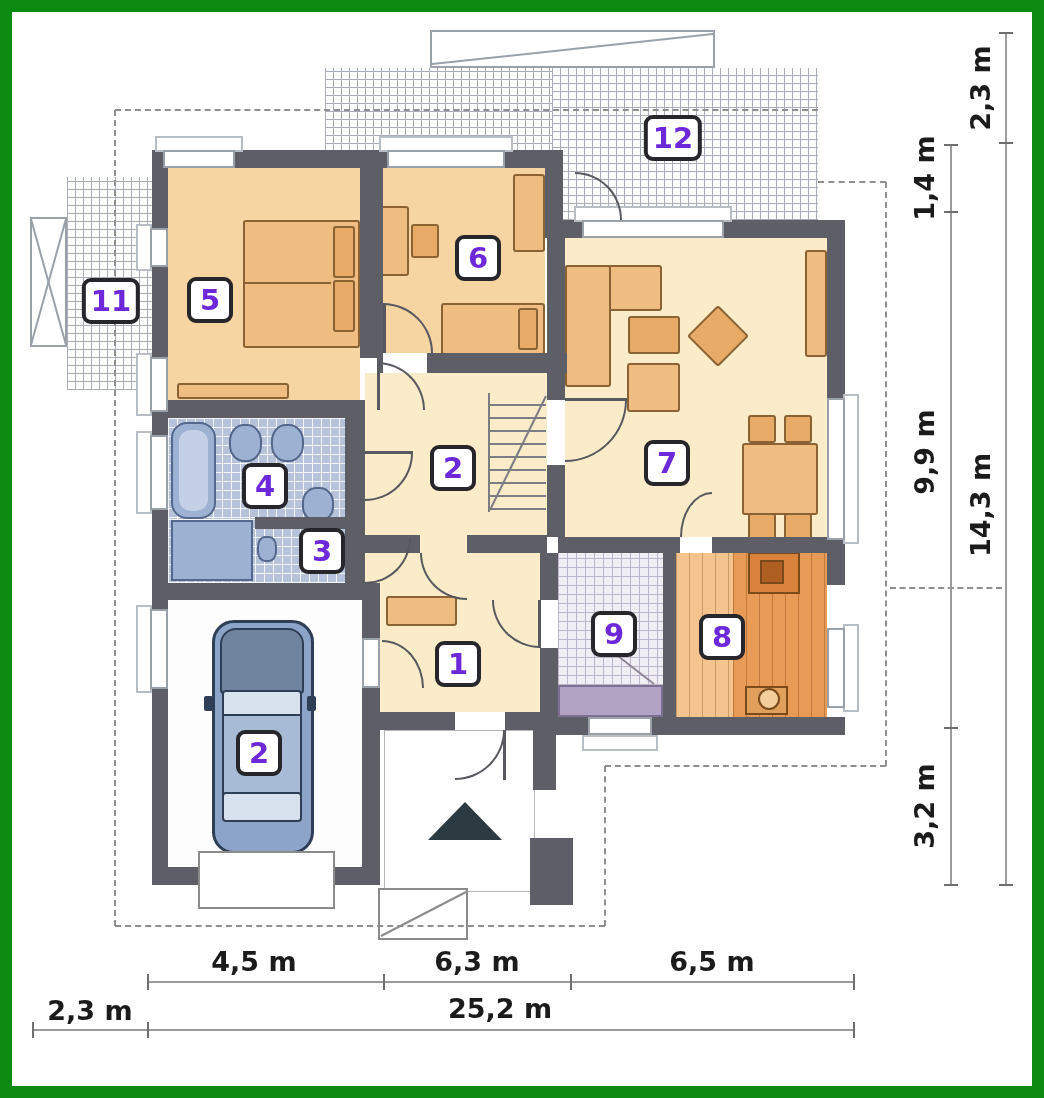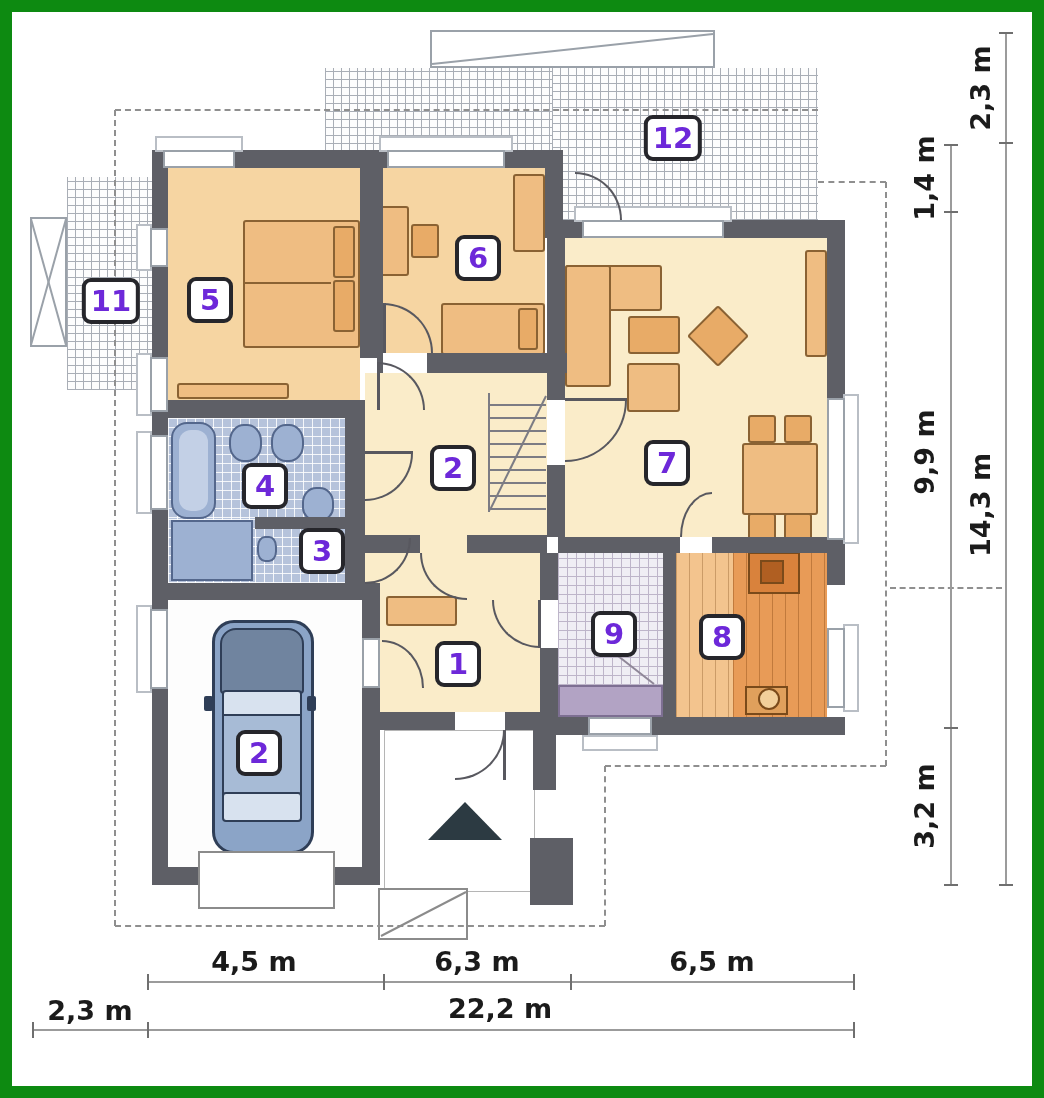--- a/index.html
+++ b/index.html
@@ -280,16 +280,16 @@
   <div class="tk" style="left:853px;top:974px;width:2px;height:16px;"></div>
   <div class="dt" style="left:254px;top:961px;">4,5 m</div>
   <div class="dt" style="left:477px;top:961px;">6,3 m</div>
   <div class="dt" style="left:712px;top:961px;">6,5 m</div>
 
   <div class="dl" style="left:33px;top:1029px;width:821px;height:2px;"></div>
   <div class="tk" style="left:32px;top:1022px;width:2px;height:16px;"></div>
   <div class="tk" style="left:147px;top:1022px;width:2px;height:16px;"></div>
   <div class="tk" style="left:853px;top:1022px;width:2px;height:16px;"></div>
   <div class="dt" style="left:90px;top:1010px;">2,3 m</div>
-  <div class="dt" style="left:500px;top:1008px;">22,2 m</div>
+  <div class="dt" style="left:500px;top:1008px;">25,2 m</div>
 
   <div id="frame"></div>
 </div>
 
 </body></html>

